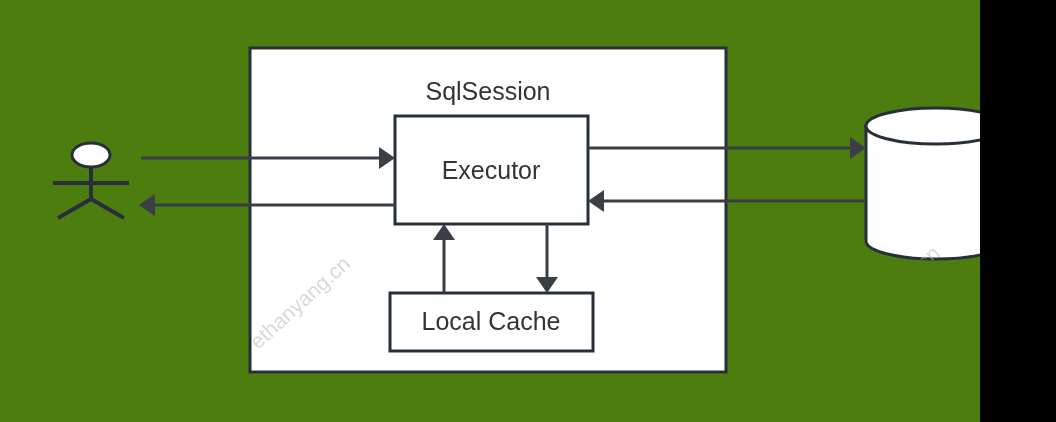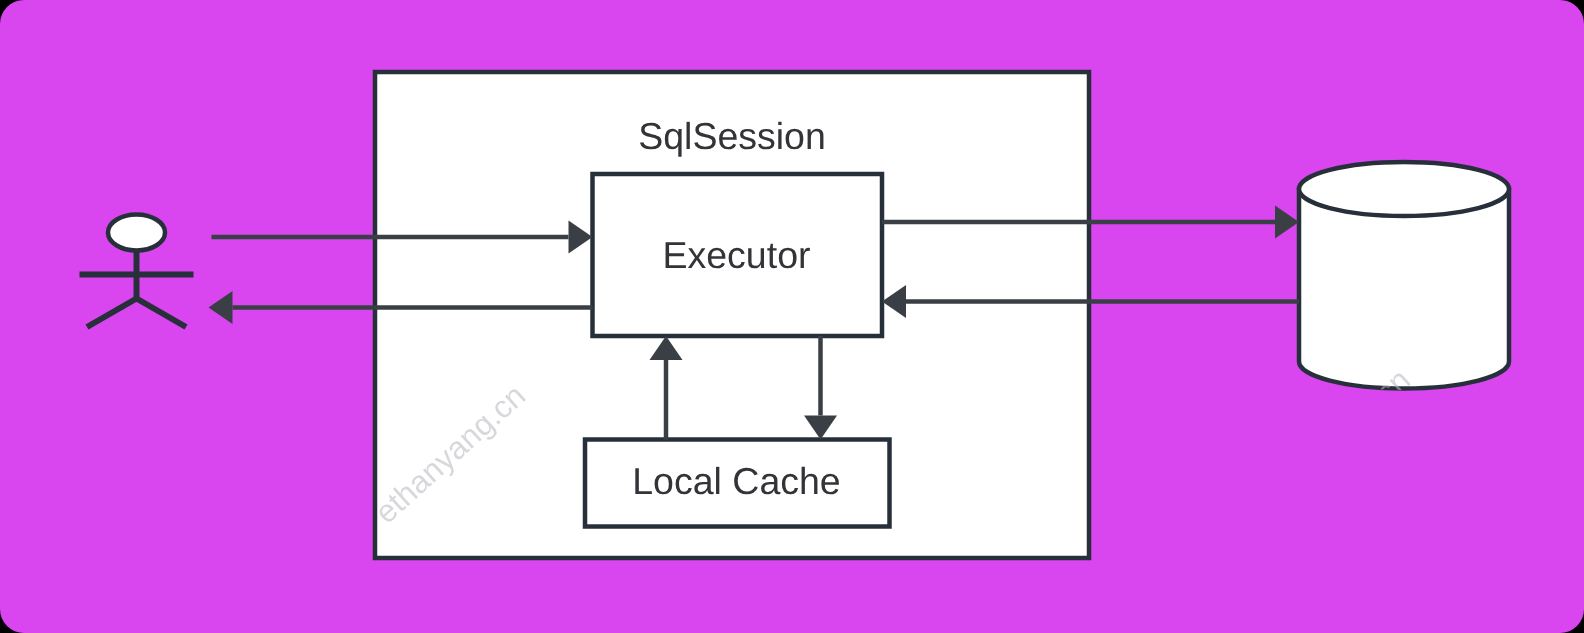--- a/index.html
+++ b/index.html
@@ -2,26 +2,25 @@
 <html><head>
 <meta charset="utf-8">
 <style>
   html, body {
     margin: 0;
     padding: 0;
     background: #000000;
   }
   #canvas {
     position: relative;
-    width: 1056px;
+    width: 980px;
     height: 422px;
-    background: #d946ef;
+    background: #4d7c0f;
     overflow: hidden;
     font-family: "Liberation Sans", sans-serif;
-    border-radius: 16px;
   }
   .svg-layer {
     position: absolute;
     top: 0;
     left: 0;
     width: 1056px;
     height: 422px;
   }
   .node-text {
     fill: #333338;

